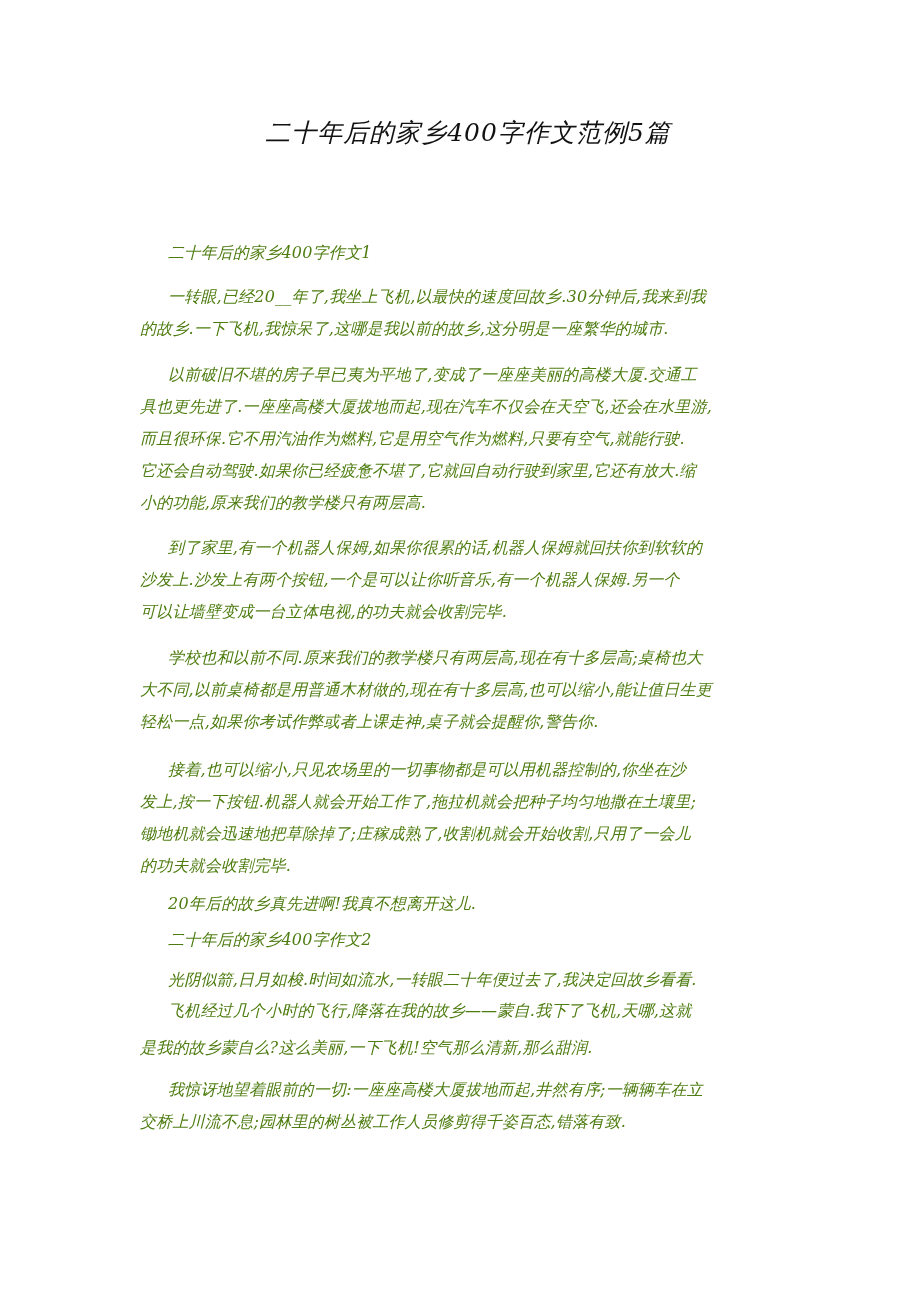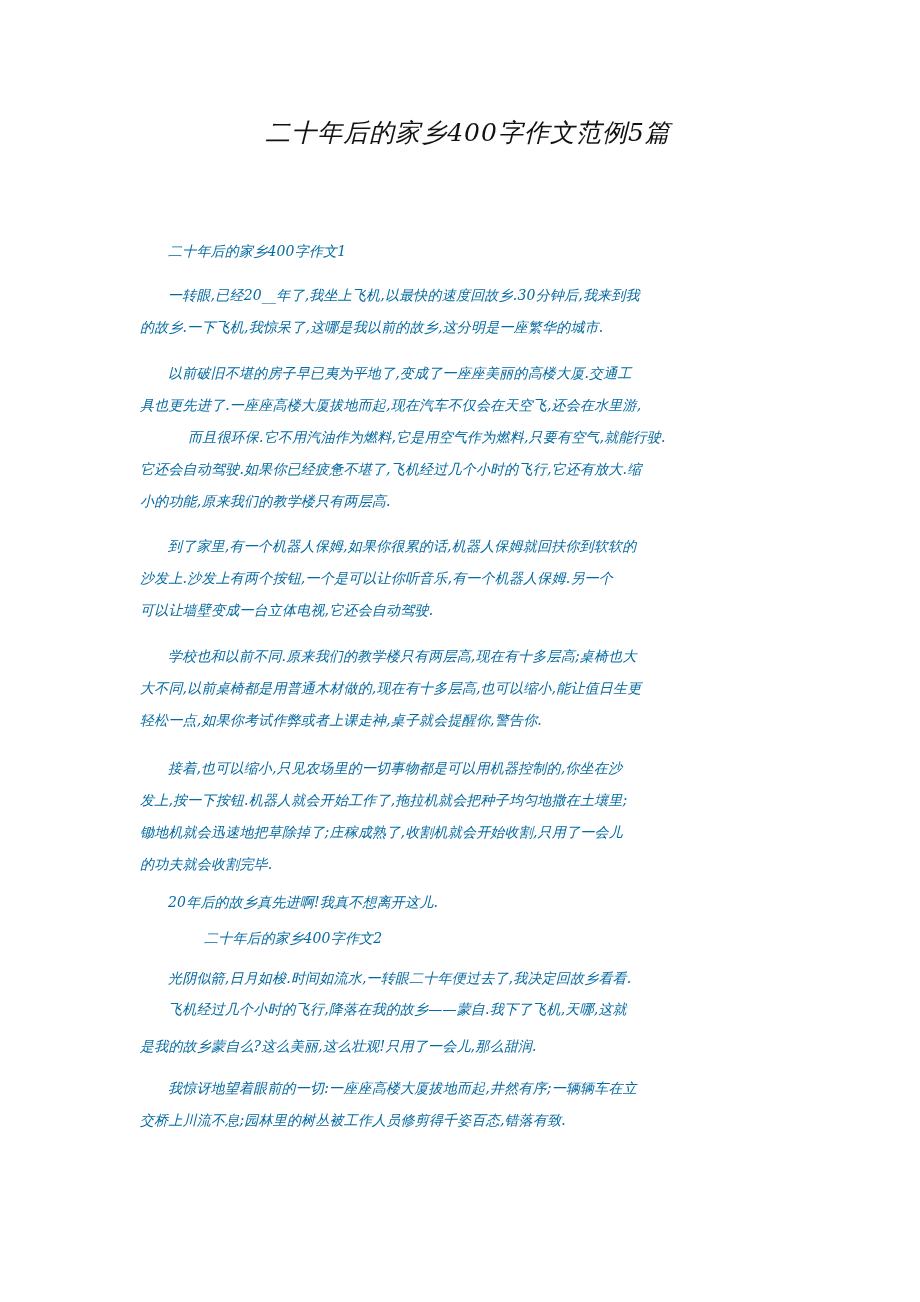--- a/index.html
+++ b/index.html
@@ -7,49 +7,49 @@
     width: 920px; height: 1302px; position: relative; overflow: hidden;
     font-family: "DejaVu Serif", "Liberation Serif", serif;
     color: #1a1a1a;
   }
   .page { position: absolute; left: 8px; top: 0; width: 920px; height: 1302px; font-style: italic; }
   .title {
     position: absolute; left: 0; top: 116px; width: 920px;
     text-align: center; font-size: 25px; letter-spacing: 1px; color: #111;
   }
   .line {
-    position: absolute; font-size: 14px; white-space: nowrap;
-    letter-spacing: 0.2px; color: #0369a1;
+    position: absolute; font-size: 16px; white-space: nowrap;
+    letter-spacing: 0.2px; color: #4d7c0f;
   }
 </style>
 </head>
 <body>
 
 <div class="page">
   <div class="title">二十年后的家乡400字作文范例5篇</div>
   <div id="lines">
       <div class="line" style="left: 160px; top: 243px;">二十年后的家乡400字作文1</div>
       <div class="line" style="left: 160px; top: 287px;">一转眼,已经20__年了,我坐上飞机,以最快的速度回故乡.30分钟后,我来到我</div>
       <div class="line" style="left: 132px; top: 319px;">的故乡.一下飞机,我惊呆了,这哪是我以前的故乡,这分明是一座繁华的城市.</div>
       <div class="line" style="left: 160px; top: 365px;">以前破旧不堪的房子早已夷为平地了,变成了一座座美丽的高楼大厦.交通工</div>
       <div class="line" style="left: 132px; top: 397px;">具也更先进了.一座座高楼大厦拔地而起,现在汽车不仅会在天空飞,还会在水里游,</div>
-      <div class="line" style="left: 132px; top: 429px; margin-left: 48px;">而且很环保.它不用汽油作为燃料,它是用空气作为燃料,只要有空气,就能行驶.</div>
-      <div class="line" style="left: 132px; top: 461px;">它还会自动驾驶.如果你已经疲惫不堪了,飞机经过几个小时的飞行,它还有放大.缩</div>
+      <div class="line" style="left: 132px; top: 429px;">而且很环保.它不用汽油作为燃料,它是用空气作为燃料,只要有空气,就能行驶.</div>
+      <div class="line" style="left: 132px; top: 461px;">它还会自动驾驶.如果你已经疲惫不堪了,它就回自动行驶到家里,它还有放大.缩</div>
       <div class="line" style="left: 132px; top: 493px;">小的功能,原来我们的教学楼只有两层高.</div>
       <div class="line" style="left: 160px; top: 538px;">到了家里,有一个机器人保姆,如果你很累的话,机器人保姆就回扶你到软软的</div>
       <div class="line" style="left: 132px; top: 570px;">沙发上.沙发上有两个按钮,一个是可以让你听音乐,有一个机器人保姆.另一个</div>
-      <div class="line" style="left: 132px; top: 602px;">可以让墙壁变成一台立体电视,它还会自动驾驶.</div>
+      <div class="line" style="left: 132px; top: 602px;">可以让墙壁变成一台立体电视,的功夫就会收割完毕.</div>
       <div class="line" style="left: 160px; top: 648px;">学校也和以前不同.原来我们的教学楼只有两层高,现在有十多层高;桌椅也大</div>
       <div class="line" style="left: 132px; top: 680px;">大不同,以前桌椅都是用普通木材做的,现在有十多层高,也可以缩小,能让值日生更</div>
       <div class="line" style="left: 132px; top: 712px;">轻松一点,如果你考试作弊或者上课走神,桌子就会提醒你,警告你.</div>
       <div class="line" style="left: 160px; top: 760px;">接着,也可以缩小,只见农场里的一切事物都是可以用机器控制的,你坐在沙</div>
       <div class="line" style="left: 132px; top: 792px;">发上,按一下按钮.机器人就会开始工作了,拖拉机就会把种子均匀地撒在土壤里;</div>
       <div class="line" style="left: 132px; top: 824px;">锄地机就会迅速地把草除掉了;庄稼成熟了,收割机就会开始收割,只用了一会儿</div>
       <div class="line" style="left: 132px; top: 856px;">的功夫就会收割完毕.</div>
       <div class="line" style="left: 160px; top: 894px;">20年后的故乡真先进啊!我真不想离开这儿.</div>
-      <div class="line" style="left: 160px; top: 930px; margin-left: 36px;">二十年后的家乡400字作文2</div>
+      <div class="line" style="left: 160px; top: 930px;">二十年后的家乡400字作文2</div>
       <div class="line" style="left: 160px; top: 970px;">光阴似箭,日月如梭.时间如流水,一转眼二十年便过去了,我决定回故乡看看.</div>
       <div class="line" style="left: 160px; top: 1001px;">飞机经过几个小时的飞行,降落在我的故乡——蒙自.我下了飞机,天哪,这就</div>
-      <div class="line" style="left: 132px; top: 1038px;">是我的故乡蒙自么?这么美丽,这么壮观!只用了一会儿,那么甜润.</div>
+      <div class="line" style="left: 132px; top: 1038px;">是我的故乡蒙自么?这么美丽,一下飞机!空气那么清新,那么甜润.</div>
       <div class="line" style="left: 160px; top: 1080px;">我惊讶地望着眼前的一切:一座座高楼大厦拔地而起,井然有序;一辆辆车在立</div>
       <div class="line" style="left: 132px; top: 1112px;">交桥上川流不息;园林里的树丛被工作人员修剪得千姿百态,错落有致.</div>
     </div>
 </div>
 
 </body></html>

